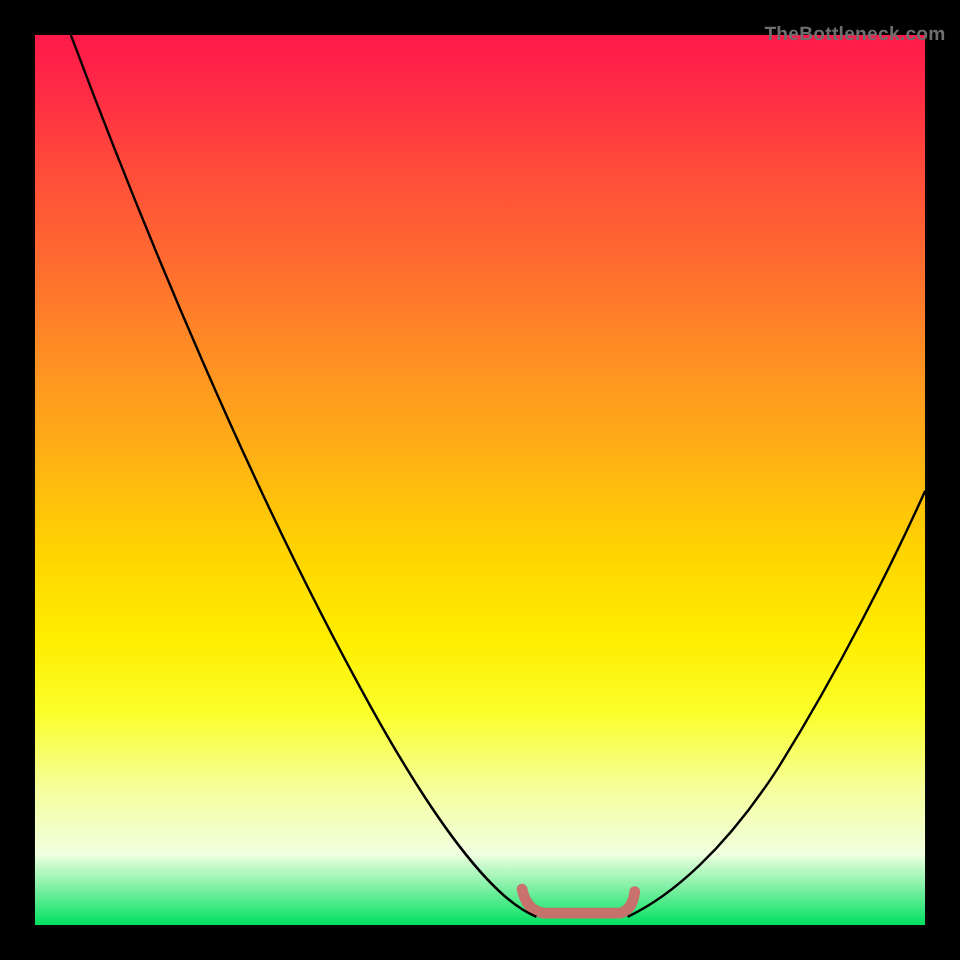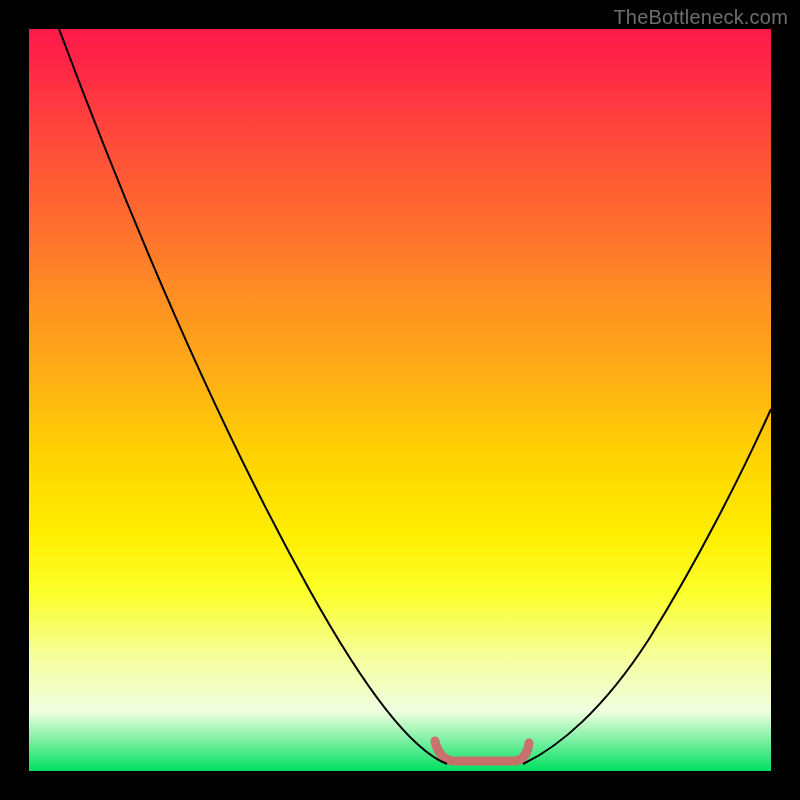--- a/index.html
+++ b/index.html
@@ -6,25 +6,25 @@
   body {
     width: 800px;
     height: 800px;
     background: #000;
     position: relative;
     font-family: Arial, sans-serif;
     overflow: hidden;
   }
   .watermark {
     position: absolute;
-    top: 6px;
+    top: 20px;
     right: 12px;
     color: #6e6e6e;
-    font-size: 20px;
-    font-weight: 400;
+    font-size: 16px;
+    font-weight: 700;
     z-index: 10;
     letter-spacing: 0.2px;
   }
   .plot-area {
     position: absolute;
     left: 29px;
     top: 29px;
     width: 742px;
     height: 742px;
     overflow: hidden;

